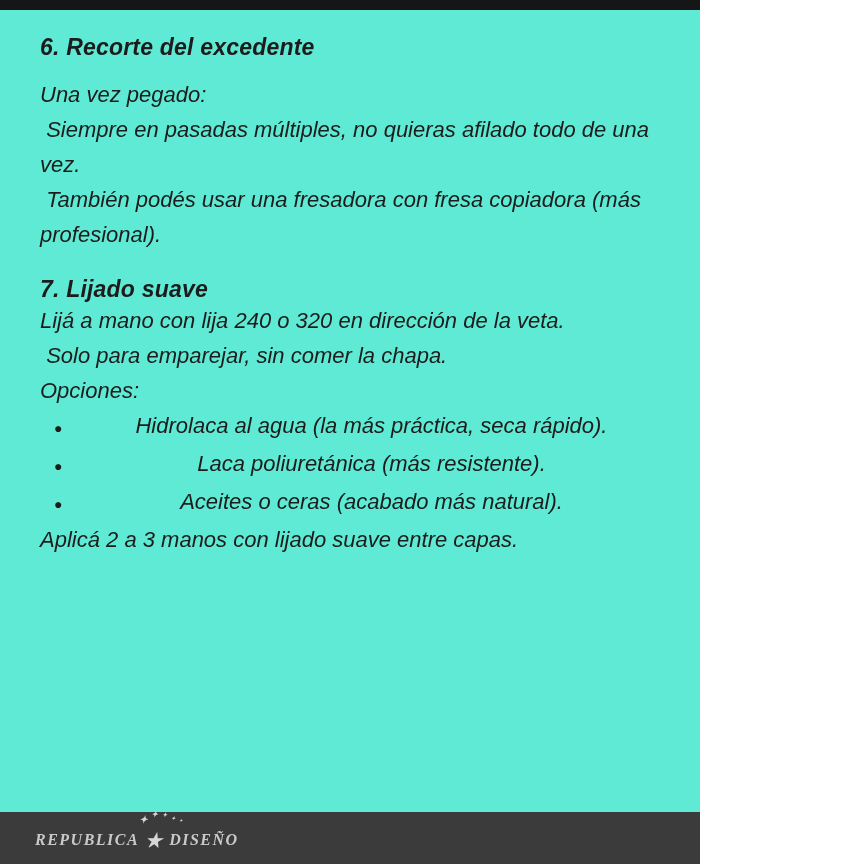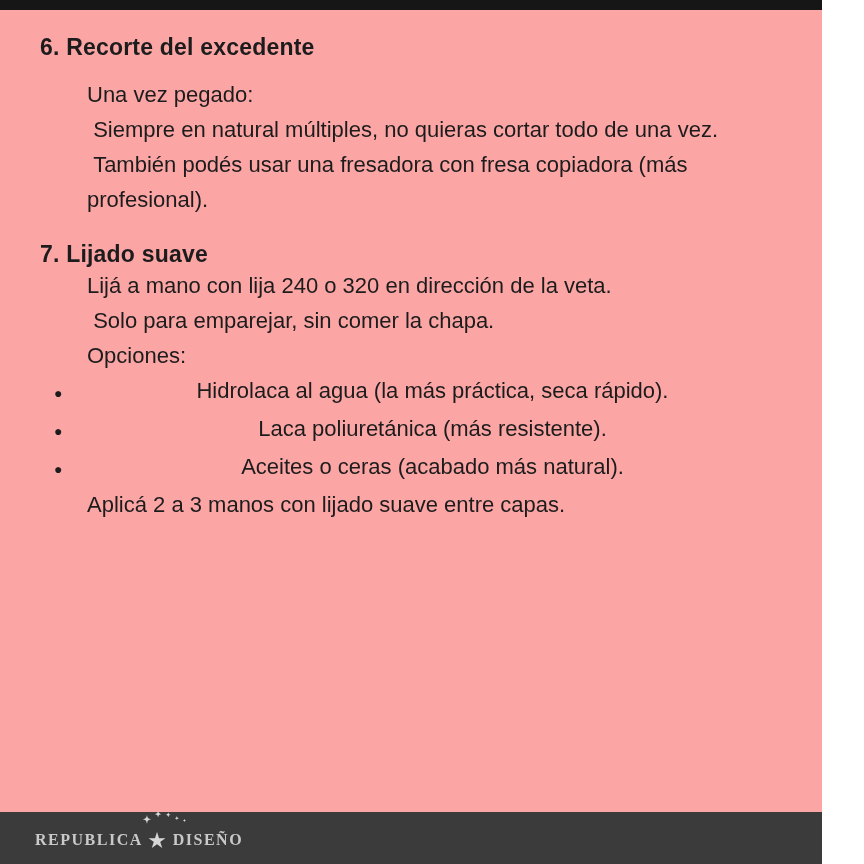--- a/index.html
+++ b/index.html
@@ -3,23 +3,24 @@
 <meta charset="utf-8">
 <style>
   html, body { margin: 0; padding: 0; }
   body {
     width: 864px; height: 864px;
     background: #ffffff;
     font-family: "Liberation Sans", "DejaVu Sans", sans-serif;
   }
   .slide {
     position: relative;
-    width: 822px; height: 864px;
+    width: 700px; height: 864px;
     overflow: hidden;
-    background: #fca5a5;
+    background: #5eead4;
+    font-style: italic;
   }
   .top-bar {
     position: absolute; top: 0; left: 0; right: 0;
     height: 10px;
     background: #161616;
   }
   .content {
     position: absolute;
     top: 10px; left: 40px; right: 30px;
     color: #1c1c1c;
@@ -30,21 +31,20 @@
     font-weight: bold;
     line-height: 27px;
     margin: 24px 0 16px 0;
     letter-spacing: 0.2px;
   }
   .section.tight .heading { margin-bottom: 0; }
   .line, .after-line {
     font-size: 22px;
     line-height: 35px;
     white-space: pre-wrap;
-    margin-left: 47px;
   }
   .bullet-row {
     display: flex;
     align-items: baseline;
     font-size: 22px;
     line-height: 36px;
   }
   .bullet-dot {
     flex: 0 0 33px;
     padding-left: 14px;
@@ -97,21 +97,21 @@
 </head>
 <body>
 
 <div class="slide">
   <div class="top-bar"></div>
 
   <div class="content" id="content">
       <div class="section">
         <div class="heading">6. Recorte del excedente</div>
         <div class="line">Una vez pegado:</div>
-        <div class="line"> Siempre en natural múltiples, no quieras cortar todo de una vez.</div>
+        <div class="line"> Siempre en pasadas múltiples, no quieras afilado todo de una vez.</div>
         <div class="line"> También podés usar una fresadora con fresa copiadora (más</div>
         <div class="line">profesional).</div>
       </div>
       <div class="section tight">
         <div class="heading">7. Lijado suave</div>
         <div class="line">Lijá a mano con lija 240 o 320 en dirección de la veta.</div>
         <div class="line"> Solo para emparejar, sin comer la chapa.</div>
       </div>
       <div class="section">
         <div class="line">Opciones:</div>

